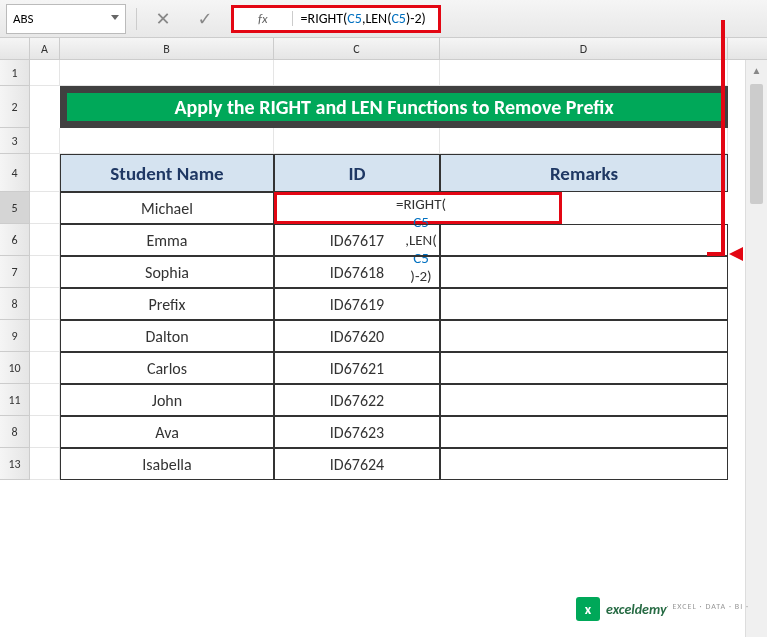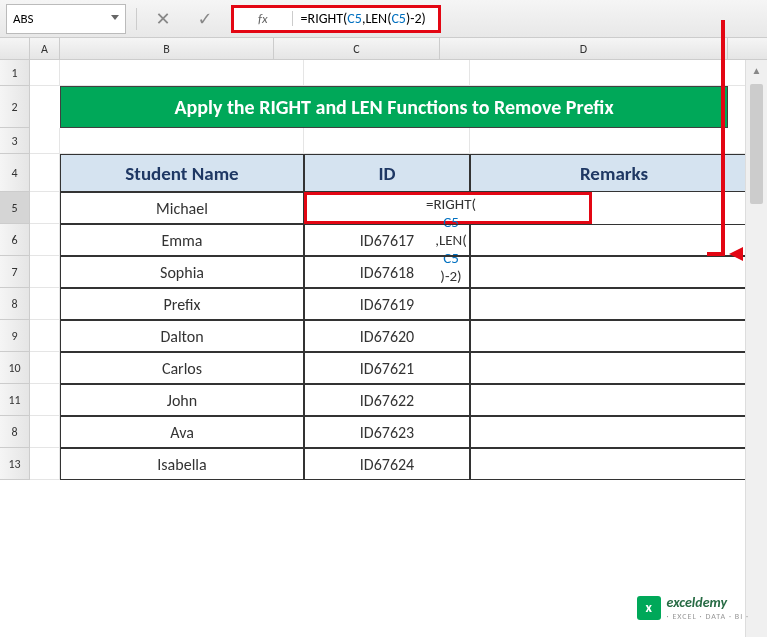--- a/index.html
+++ b/index.html
@@ -23,43 +23,43 @@
     .col-b { width: 214px; }
     .col-c { width: 166px; }
     .col-d { width: 288px; }
     
     .grid { position: relative; }
     .row { display: flex; height: 32px; }
     .row-h { width: 30px; background: linear-gradient(to right, #f5f5f5, #e5e5e5); border-right: 1px solid #ccc; border-bottom: 1px solid #ccc; display: flex; align-items: center; justify-content: center; font-size: 12px; color: #333; }
     .row-h.active { background: #d5d5d5; }
     .cell { border-right: 1px solid #e5e5e5; border-bottom: 1px solid #e5e5e5; display: flex; align-items: center; justify-content: center; font-size: 16px; }
     .cell.ca { width: 30px; }
-    .cell.cb { width: 244px; }
+    .cell.cb { width: 214px; }
     .cell.cc { width: 166px; }
     .cell.cd { width: 288px; }
     
-    .title-banner { background: #00a859; color: #fff; font-weight: bold; font-size: 20px; border: 1px solid #404040; display: flex; align-items: center; justify-content: center; padding: 8px 0; }
+    .title-banner { background: #00a859; color: #fff; font-weight: bold; font-size: 20px; border: 7px solid #404040; display: flex; align-items: center; justify-content: center; padding: 8px 0; }
     .row.title-row { height: 42px; }
     .row.title-row .cell { border: none; }
     
     .table-header { background: #d5e3f0; color: #1f3864; font-weight: bold; font-size: 19px; border: 1px solid #333 !important; }
     .table-cell { border: 1px solid #333 !important; font-size: 16px; color: #333; }
     
     .selected-source { outline: 2px solid #3b7dd8; outline-offset: -1px; background: #e8eef5; position: relative; }
     .selected-source::after { content: ''; position: absolute; right: -4px; bottom: -4px; width: 7px; height: 7px; background: #3b7dd8; }
     
     .formula-cell { border: 3px solid #e30613 !important; justify-content: flex-start !important; padding-left: 6px; font-size: 15px; background: #fff; flex-direction: column; }
     .formula-cell .ref { color: #0070c0; }
     .arrow-line-v { position: absolute; right: 42px; top: 20px; width: 4px; height: 235px; background: #e30613; }
     .arrow-line-h { position: absolute; right: 42px; top: 252px; width: 18px; height: 4px; background: #e30613; }
     .arrow-head { position: absolute; right: 24px; top: 247px; border-top: 7px solid transparent; border-bottom: 7px solid transparent; border-left: 14px solid #e30613; transform: rotate(180deg); }
     
     .watermark { position: absolute; right: 18px; bottom: 16px; display: flex; align-items: center; gap: 6px; }
     .wm-logo { width: 24px; height: 24px; background: #00a859; border-radius: 3px; display: flex; align-items: center; justify-content: center; color: #fff; font-size: 14px; font-weight: bold; }
-    .wm-text { display: flex; flex-direction: column; }
+    .wm-text { display: flex; flex-direction: row; }
     .wm-title { color: #276b44; font-size: 14px; font-weight: 600; font-style: italic; }
     .wm-sub { color: #999; font-size: 8px; letter-spacing: 1px; }
     
     .scrollbar-v { position: absolute; right: 0; top: 60px; bottom: 0; width: 22px; background: #f0f0f0; border-left: 1px solid #ddd; }
     .scroll-arrow { height: 20px; display: flex; align-items: center; justify-content: center; color: #888; font-size: 10px; }
     .scroll-thumb { margin: 4px 4px; height: 120px; background: #ccc; border-radius: 2px; }
   </style>
 </head>
 <body>
 

